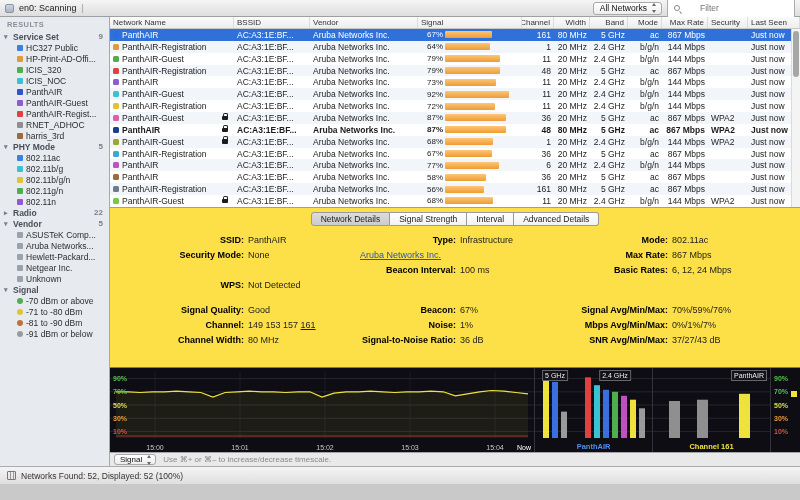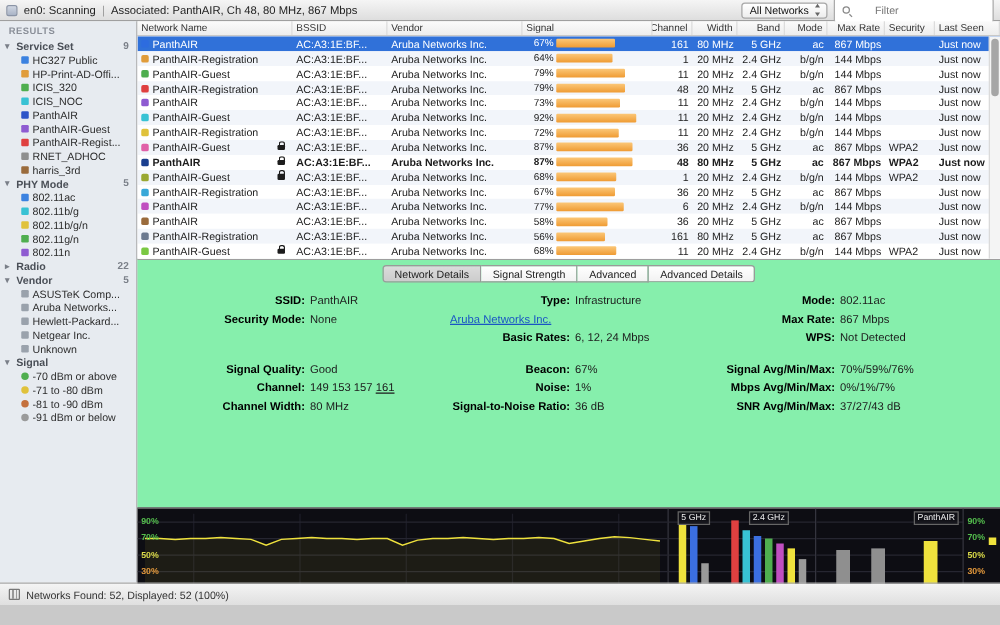--- a/index.html
+++ b/index.html
@@ -49,21 +49,21 @@
   .td.name{gap:3px}
   .dot{width:6px;height:6px;border-radius:1.5px;flex-shrink:0}
   .pct{width:22px;text-align:right;font-size:8px;flex-shrink:0}
   .bar{height:7px;border-radius:1px;background:linear-gradient(#fbc778,#ef9b33);flex-shrink:0;margin-left:2px}
   .lock{margin-left:auto;margin-right:3px;width:6px;height:4.5px;border-radius:1px;background:currentColor;position:relative;flex-shrink:0}
   .lock::before{content:"";position:absolute;top:-3px;left:1px;width:3px;height:3px;border:1px solid currentColor;border-bottom:none;border-radius:2px 2px 0 0}
   .vscroll{position:absolute;top:0;right:0;width:9px;height:100%;background:#f4f4f4;border-left:1px solid #dadada}
   .vthumb{position:absolute;top:2px;left:1px;width:6px;height:46px;border-radius:3px;background:#a6a6a6}
 
   
-  .details{height:199px;background:#86efac;border-top:1px solid #9e9e9e;overflow:hidden;flex-shrink:0}
+  .details{height:160px;background:#fde047;border-top:1px solid #9e9e9e;overflow:hidden;flex-shrink:0}
   .tabs{display:flex;justify-content:center;padding-top:4px}
   .tab{font-size:8.5px;line-height:12px;padding:0 9px;border:1px solid #9a9a9a;border-left:none;background:linear-gradient(#ffffff,#f2f2f2);color:#222;white-space:nowrap}
   .tab:first-child{border-left:1px solid #9a9a9a;border-radius:3px 0 0 3px}
   .tab:last-child{border-radius:0 3px 3px 0}
   .tab.active{background:linear-gradient(#dcdcdc,#cccccc)}
   .fgrid{display:grid;grid-template-columns:250px 212px 228px;margin-top:7px}
   .fgrid.second{margin-top:10px}
   .field{display:flex;font-size:9px;line-height:15px;height:15px;white-space:nowrap;overflow:hidden}
   .flabel{font-weight:bold;color:#000;text-align:right;padding-right:4px;flex-shrink:0}
   .fgrid .field:nth-child(3n+1) .flabel{width:138px}
@@ -99,21 +99,20 @@
 </style>
 </head>
 <body>
 
 <div class="window">
 
   <div class="toolbar">
     <span class="tb-icon"></span>
     <span>en0: Scanning</span>
     <span class="tb-sep">|</span>
-    <span>Associated: PanthAIR, Ch 48, 80 MHz, 867 Mbps</span>
     <span class="spacer"></span>
     <div class="popup">
       <span>All Networks</span>
       <span class="chev"></span>
     </div>
     <div class="searchfield">
       <span class="mag"></span>
       <input placeholder="Filter" style="">
     </div>
   </div>
@@ -550,21 +549,21 @@
           </div>
         <div class="vscroll">
             <div class="vthumb"></div>
           </div>
       </div>
 
       <div class="details">
         <div class="tabs">
             <div class="tab active">Network Details</div>
             <div class="tab">Signal Strength</div>
-            <div class="tab">Advanced</div>
+            <div class="tab">Interval</div>
             <div class="tab">Advanced Details</div>
           </div>
         <div class="fgrid">
             <div class="field">
               <span class="flabel">SSID:</span>
               <span class="fvalue">PanthAIR</span>
             </div>
             <div class="field">
               <span class="flabel">Type:</span>
               <span class="fvalue">Infrastructure</span>
@@ -579,20 +578,24 @@
             </div>
             <div class="field">
               <span class="fvalue link">Aruba Networks Inc.</span>
             </div>
             <div class="field">
               <span class="flabel">Max Rate:</span>
               <span class="fvalue">867 Mbps</span>
             </div>
             <div class="field">
               <span class="flabel"></span>
+            </div>
+            <div class="field">
+              <span class="flabel">Beacon Interval:</span>
+              <span class="fvalue">100 ms</span>
             </div>
             <div class="field">
               <span class="flabel">Basic Rates:</span>
               <span class="fvalue">6, 12, 24 Mbps</span>
             </div>
             <div class="field">
               <span class="flabel">WPS:</span>
               <span class="fvalue">Not Detected</span>
             </div>
           </div>

